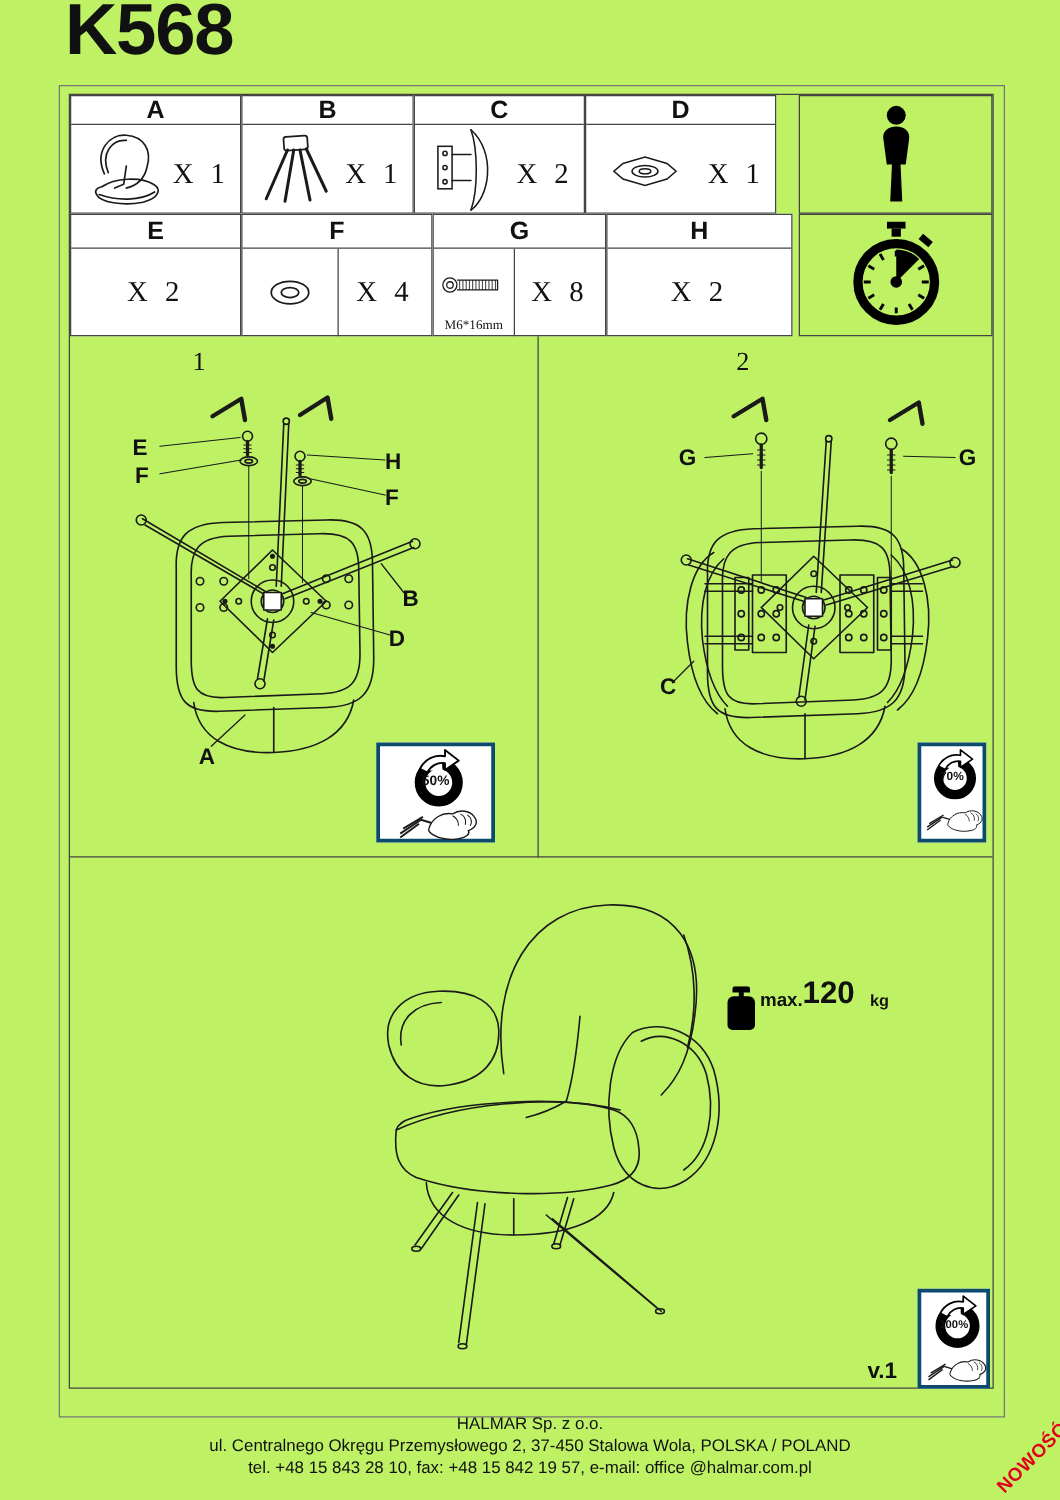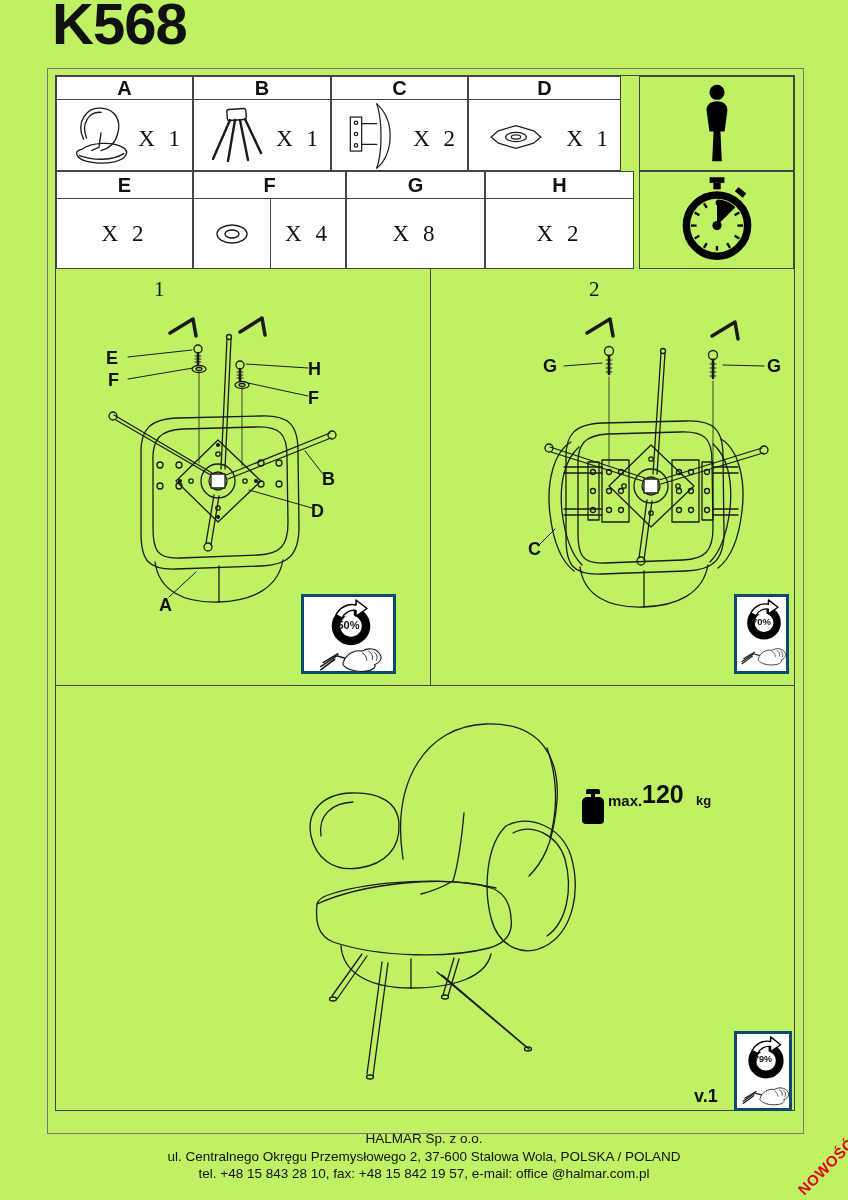--- a/index.html
+++ b/index.html
@@ -177,20 +177,29 @@
           </svg>
         </div>
         <div class="pqty">
               <span class="qty">X 4</span>
             </div>
       </div>
     </div>
     <div class="pcell" style="left:290px;top:95px;width:139px;height:98px">
       <div class="phead2">G</div>
       <div class="pbody2">
+        <div class="pimg" style="width:65px">
+          <svg width="52" height="20" viewBox="0 0 60 22" stroke="#1a1a1a" fill="none" stroke-width="1.2" style="margin-bottom:12px">
+            <circle cx="8" cy="11" r="6.5"></circle>
+                <circle cx="8" cy="11" r="3"></circle>
+            <path d="M14.5,6.5 L52,6.5 L52,15.5 L14.5,15.5"></path>
+            <path stroke-width=".8" d="M17,6.5 V15.5 M20,6.5 V15.5 M23,6.5 V15.5 M26,6.5 V15.5 M29,6.5 V15.5 M32,6.5 V15.5 M35,6.5 V15.5 M38,6.5 V15.5 M41,6.5 V15.5 M44,6.5 V15.5 M47,6.5 V15.5 M50,6.5 V15.5"></path>
+          </svg>
+          <span class="sizelab" style="font-family:'Liberation Serif',serif">M6*16mm</span>
+        </div>
         <div class="pqty">
               <span class="qty">X 8</span>
             </div>
       </div>
     </div>
     <div class="pcell" style="left:429px;top:95px;width:149px;height:98px">
       <div class="phead2">H</div>
       <div class="pbody2">
         <div class="pqty">
               <span class="qty">X 2</span>
@@ -412,31 +421,31 @@
         <path d="M7,0 h10 a2,2 0 0 1 2,2 v3 h-5 v3 h4 a5,5 0 0 1 5,5 v18 a4,4 0 0 1 -4,4 h-14 a4,4 0 0 1 -4,-4 v-18 a5,5 0 0 1 5,-5 h4 v-3 h-5 v-3 a2,2 0 0 1 2,-2 Z" fill="#000"></path>
       </svg>
       <span class="w-max">max.</span>
       <span class="w-val">120</span>
       <span class="w-kg">kg</span>
       <span class="version">v.1</span>
       <div class="badge" style="left:678px;top:345px;width:58px;height:80px">
         <svg class="b-ring" style="left:7px;top:2px" width="44" height="44">
               <use href="#sym-ring"></use>
             </svg>
-        <div class="b-pct" style="top:20px;font-size:9px">79%</div>
+        <div class="b-pct" style="top:20px;font-size:9px">100%</div>
         <svg class="b-hand" style="left:4px;top:48px" width="50" height="27">
               <use href="#sym-hand"></use>
             </svg>
       </div>
     </div>
 
   </div>
   </div>
 
   <div class="footer">
     <div>HALMAR Sp. z o.o.</div>
-    <div>ul. Centralnego Okręgu Przemysłowego 2, 37-600 Stalowa Wola, POLSKA / POLAND</div>
+    <div>ul. Centralnego Okręgu Przemysłowego 2, 37-450 Stalowa Wola, POLSKA / POLAND</div>
     <div>tel. +48 15 843 28 10, fax: +48 15 842 19 57, e-mail: office @halmar.com.pl</div>
   </div>
 
   <div class="nowosc">NOWOŚĆ</div>
 
 </div>
 
 </body></html>

